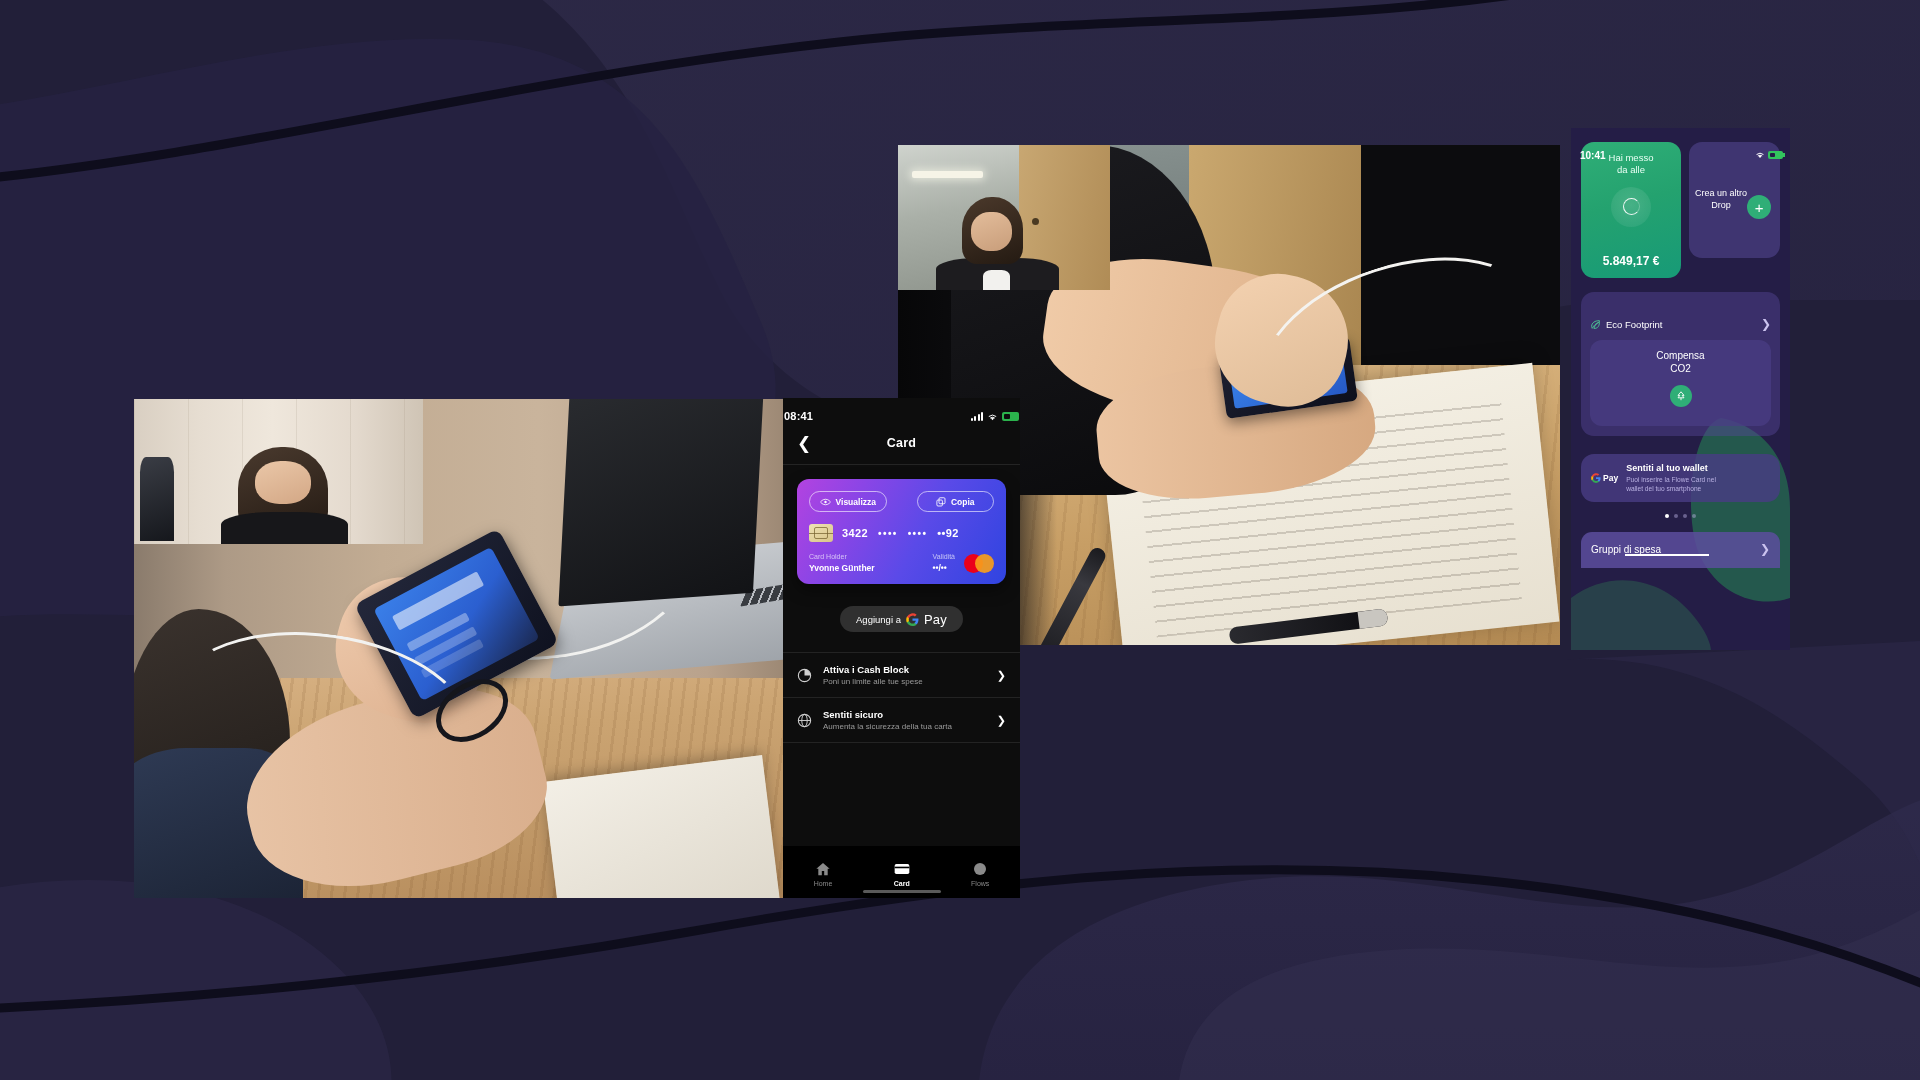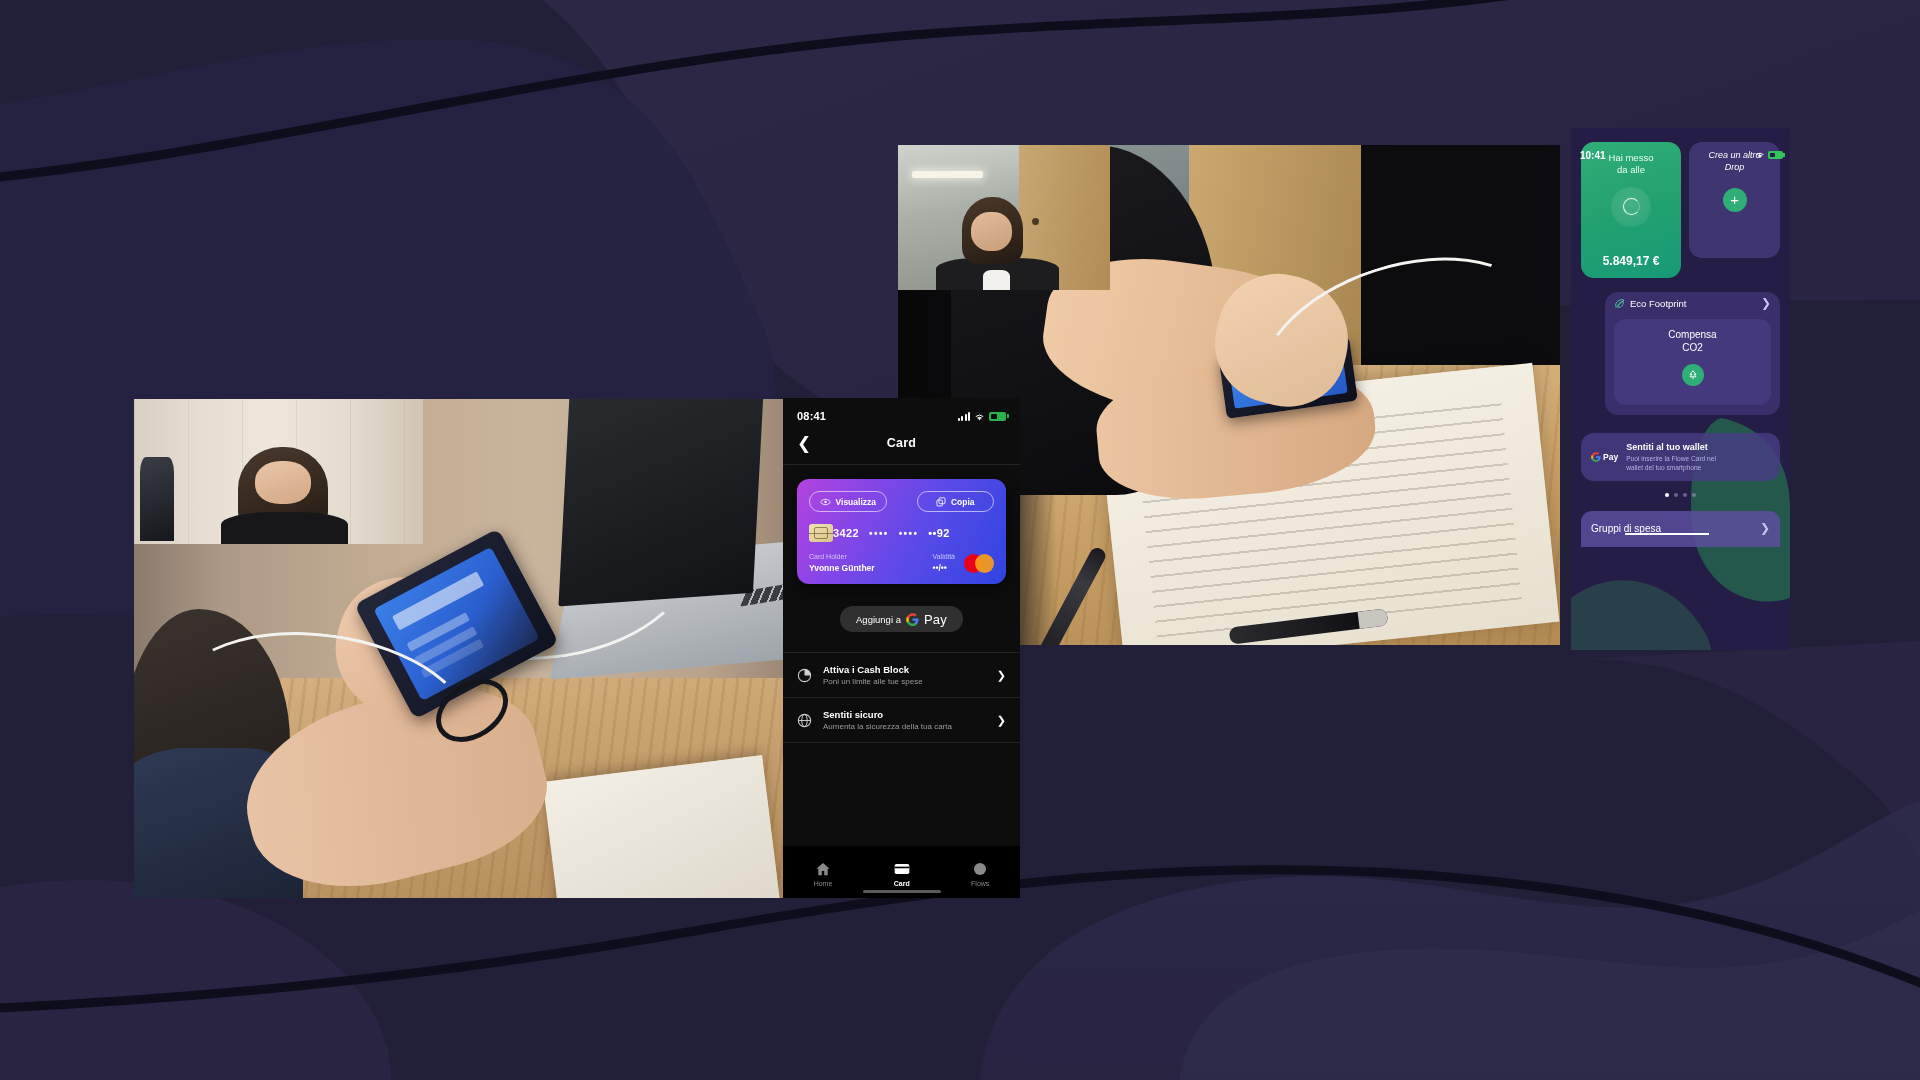--- a/index.html
+++ b/index.html
@@ -153,21 +153,21 @@
   .rm-pen2 { position:absolute; left:50%; bottom:2%; width:24%; height:17px;
       background:linear-gradient(90deg,#2a2a2f,#121216 80%); border-radius:8px;
       transform:rotate(-7deg); }
   .rm-pencap { position:absolute; right:0; top:0; width:18%; height:100%;
       background:#c9c6c0; border-radius:0 8px 8px 0; }
 
   
   #phone-ui { position:absolute; left:783px; top:398px; width:237px; height:500px;
       background:#0d0d0d; overflow:hidden; z-index:6; }
   .ph-status { height:28px; display:flex; align-items:center;
-      justify-content:space-between; padding:8px 14px 0; color:#fff; }
+      justify-content:space-between; padding:8px 1px 0; color:#fff; }
   .ph-time { font-size:11px; font-weight:700; letter-spacing:.2px; }
   .ph-sysicons { display:flex; align-items:center; gap:4px; }
   .bars { display:flex; align-items:flex-end; gap:1.5px; height:9px; }
   .bars i { width:2px; background:#fff; display:block; border-radius:1px; }
   .bars i:nth-child(1){height:3px}.bars i:nth-child(2){height:5px}
   .bars i:nth-child(3){height:7px}.bars i:nth-child(4){height:9px}
   .batt { width:17px; height:9px; border-radius:2px; background:#2bb24c; position:relative; }
   .batt:after{ content:""; position:absolute; right:-2.5px; top:2.5px; width:2px; height:4px;
       background:#2bb24c; border-radius:0 1px 1px 0; }
   .batt span { position:absolute; left:2px; top:2px; width:6px; height:5px; background:#0d0d0d; border-radius:1px;}
@@ -179,21 +179,21 @@
   .ph-sep { height:1px; background:#242424; margin:4px 0 0; }
 
   .ph-cardwrap { padding:14px 14px 0; }
   .credit-card { border-radius:12px; padding:12px 12px 11px;
       background:linear-gradient(118deg,#b343e0 0%, #8b45e6 26%, #5a4ae8 58%, #2f44e0 100%);
       box-shadow:0 6px 16px rgba(0,0,0,.45); }
   .cc-top { display:flex; justify-content:space-between; gap:8px; }
   .cc-pill { flex:1; border:1px solid rgba(255,255,255,.6); border-radius:999px;
       height:21px; display:flex; align-items:center; justify-content:center; gap:5px;
       color:#fff; font-size:8.5px; font-weight:600; cursor:pointer; }
-  .cc-row { display:flex; align-items:center; margin-top:12px; }
+  .cc-row { display:flex; align-items:center; gap:9px; margin-top:12px; }
   .chip { width:24px; height:18px; border-radius:3px;
       background:linear-gradient(150deg,#efe2b4,#d8c489);
       position:relative; flex:none; }
   .chip:before { content:""; position:absolute; inset:3px 5px;
       border:1px solid rgba(120,100,50,.75); border-radius:2px; }
   .chip:after { content:""; position:absolute; left:0; right:0; top:50%; height:1px;
       background:rgba(120,100,50,.75); }
   .cc-num { color:#fff; font-size:11px; font-weight:700; letter-spacing:.4px;
       display:flex; gap:10px; align-items:center; }
   .cc-num em { font-style:normal; letter-spacing:1.4px; font-size:10px; }
@@ -251,26 +251,26 @@
       background:linear-gradient(165deg,#2fae77 0%, #24a26f 45%, #179a77 100%);
       display:flex; flex-direction:column; align-items:center; height:136px; }
   .ra-gtitle { color:#e8fff4; font-size:9.5px; text-align:center; line-height:1.3; }
   .ra-ring { width:40px; height:40px; border-radius:50%; margin:10px 0 0;
       background:radial-gradient(circle at 50% 45%, rgba(255,255,255,.16), rgba(255,255,255,.04));
       display:flex; align-items:center; justify-content:center; }
   .ra-ring i { display:block; width:17px; height:17px; border-radius:50%;
       border:1.6px solid rgba(255,255,255,.9); border-right-color:rgba(255,255,255,.25); }
   .ra-amount { color:#fff; font-size:12px; font-weight:700; margin-top:auto; }
   .ra-card-drop { flex:1; border-radius:13px; background:rgba(86,72,150,.55);
-      padding:8px 6px; display:flex; flex-direction:column; align-items:center; height:116px;font-style:italic; }
+      padding:8px 6px; display:flex; align-items:center; height:116px; }
   .ra-dtitle { color:#fff; font-size:9px; text-align:center; line-height:1.32; }
   .ra-plus { width:24px; height:24px; border-radius:50%; background:#2fae77; margin-top:14px;
       display:flex; align-items:center; justify-content:center; color:#fff; font-size:15px; line-height:1; }
 
-  .ra-eco { margin-top:14px; border-radius:13px; background:rgba(86,72,150,.45); padding:4px 9px 10px;margin-left:24px; }
+  .ra-eco { margin-top:14px; border-radius:13px; background:rgba(86,72,150,.45); padding:25px 9px 10px; }
   .ra-ecohead { display:flex; align-items:center; gap:5px; }
   .ra-leaf { width:11px; height:11px; color:#4fd69a; }
   .ra-ecotitle { color:#fff; font-size:9.5px; font-weight:500; flex:1; }
   .ra-chev { color:#cbc3ef; font-size:12px; font-weight:300; }
   .ra-ecorow { display:flex; gap:8px; margin-top:9px; }
   .ra-eco-green { width:92px; height:100px; border-radius:12px; padding:11px 6px 7px;
       background:linear-gradient(165deg,#33b37b 0%, #25a573 48%, #16997a 100%);
       display:flex; flex-direction:column; align-items:center; }
   .ra-eg1 { color:#e4fff2; font-size:8.5px; }
   .ra-eg2 { color:#fff; font-size:12px; font-weight:700; line-height:1.22; text-align:center; margin-top:6px; }

